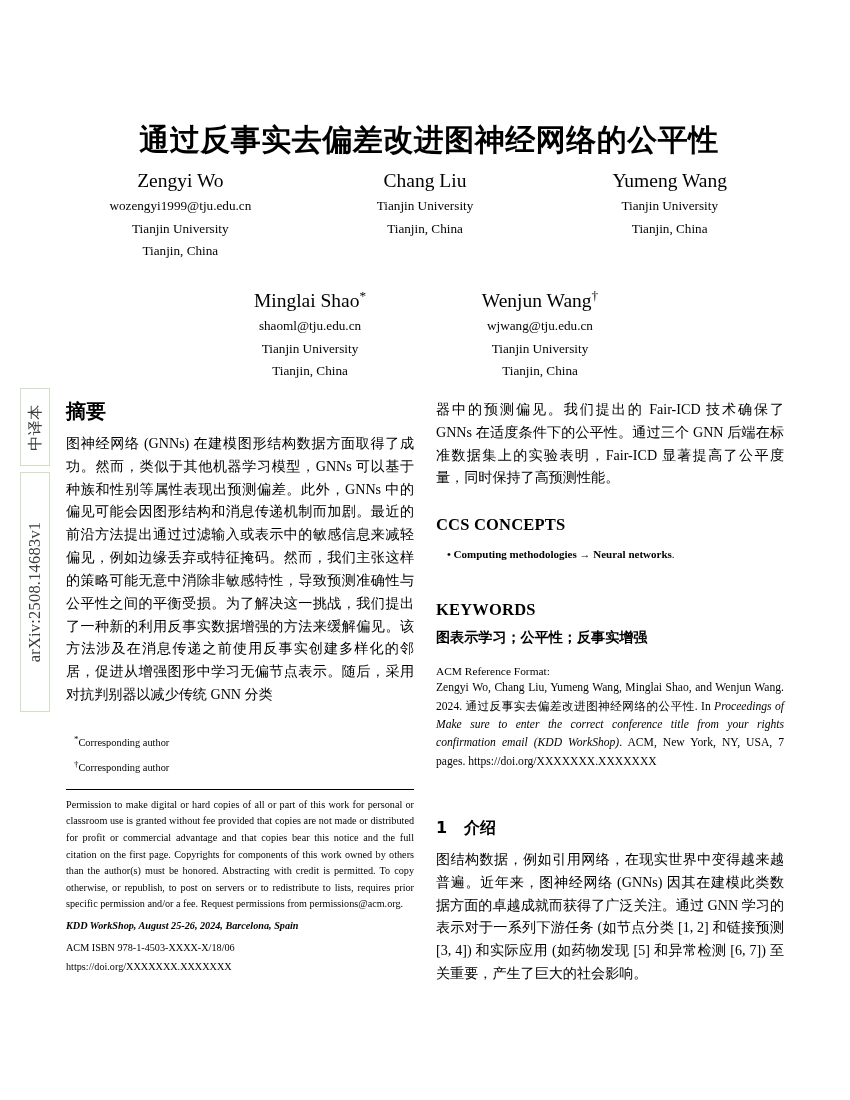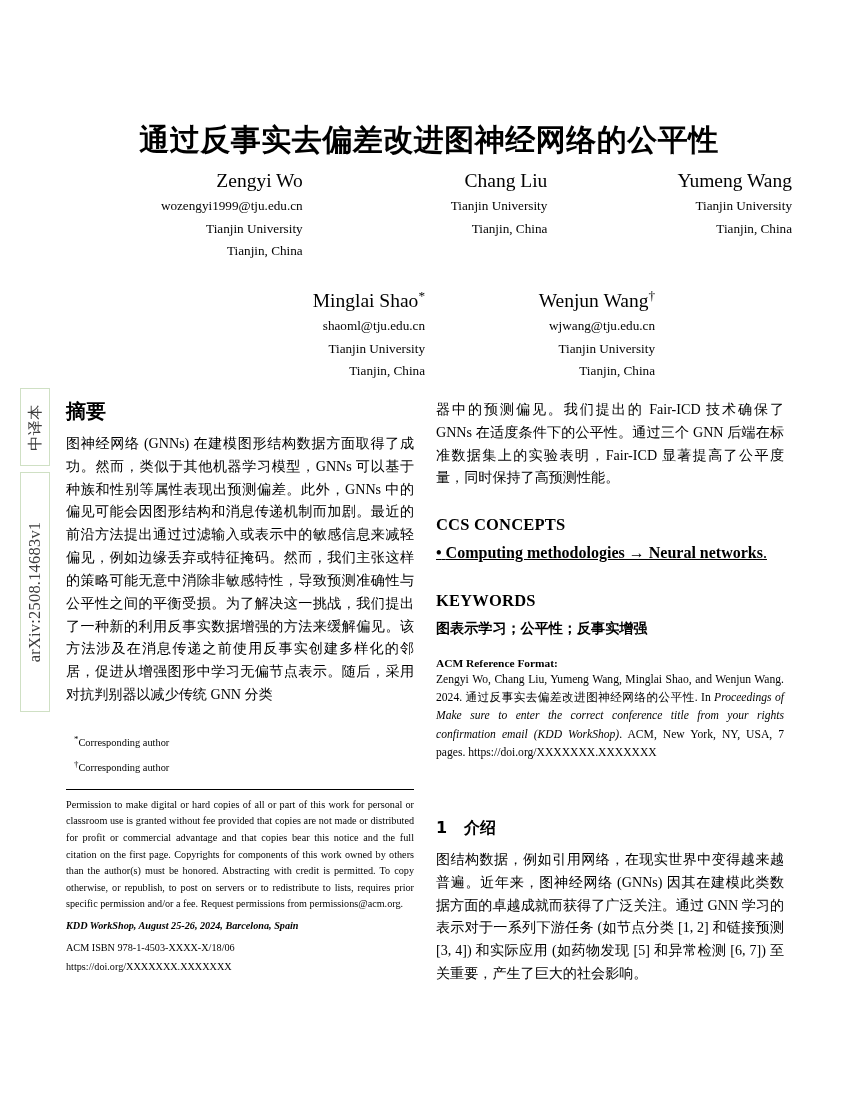--- a/index.html
+++ b/index.html
@@ -81,21 +81,21 @@
     top: 168px;
     width: 734px;
   }
   #author-row-2 {
     left: 195px;
     top: 288px;
     width: 460px;
   }
   .author-block {
     flex: 1;
-    text-align: right;
+    text-align: center;
   }
   .author-name {
     font-size: 19.5px;
     line-height: 1.38;
     white-space: nowrap;
   }
   .author-name sup {
     font-size: 0.68em;
     vertical-align: super;
     line-height: 0;
@@ -135,36 +135,35 @@
   }
   .body-cn {
     font-size: 14.1px;
     line-height: 1.62;
     text-align: justify;
     text-justify: inter-character;
     margin: 0;
   }
   .ccs-line {
     font-weight: bold;
-    font-size: 16px;
-    margin: 0;
+    font-size: 11px;
+    margin: 11px;
     line-height: 1.5;
-    text-decoration: underline;
   }
   .ccs-line .tail { font-weight: normal; }
 
   .kw-line {
     font-size: 14.1px;
     line-height: 1.6;
     margin: 0;
     font-weight: bold;
   }
 
   .ref-head {
-    font-weight: bold;
+    font-weight: normal;
     font-size: 11.4px;
     margin: 0 0 2px 0;
   }
   .ref-body {
     font-size: 11.6px;
     line-height: 1.58;
     text-align: justify;
     margin: 0;
   }
   .ref-body i { font-style: italic; }

